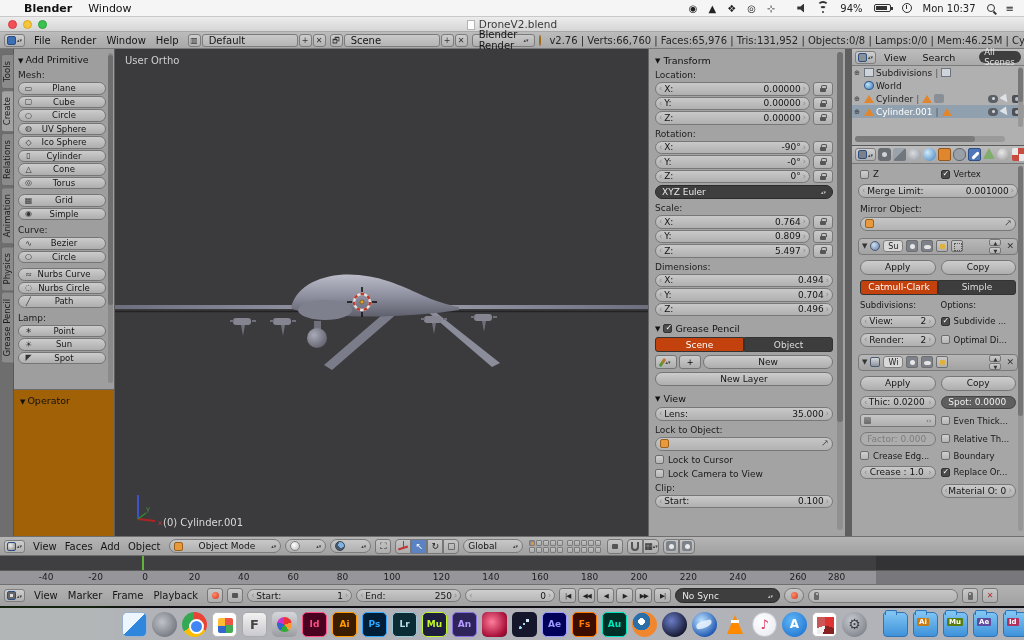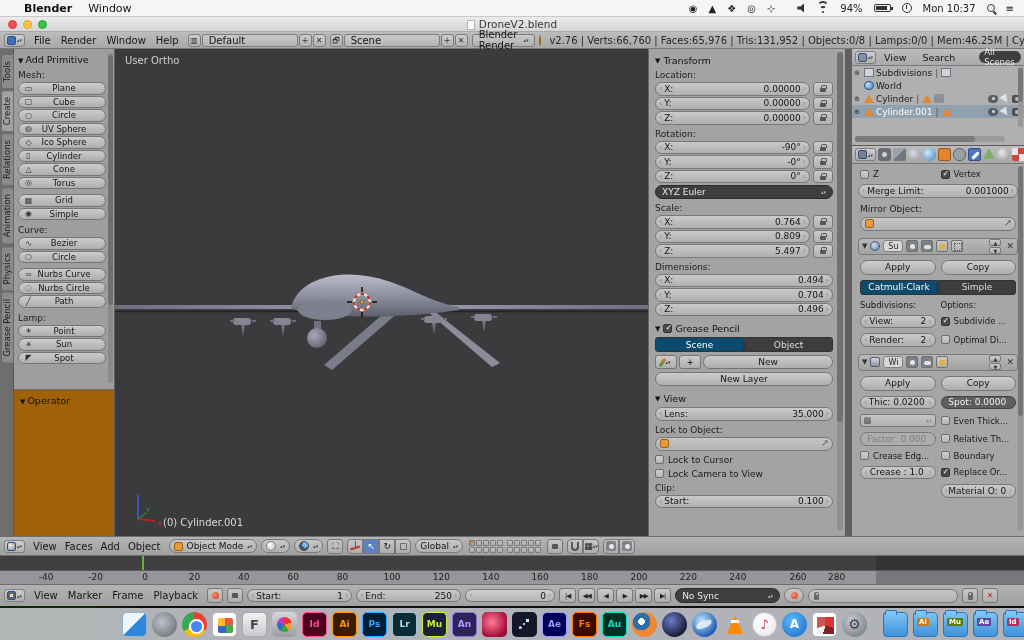--- a/index.html
+++ b/index.html
@@ -85,21 +85,21 @@
 .lockbtn i{position:absolute;left:6px;top:5px;width:6px;height:4px;background:#555;border-radius:1px;}
 .lockbtn i:before{content:"";position:absolute;left:1px;top:-3px;width:4px;height:3px;border:1px solid #555;border-bottom:0;border-radius:2px 2px 0 0;}
 .ddark{height:14px;background:#3e3e3e;border:1px solid #2a2a2a;border-radius:8px;color:#e8e8e8;font-size:9px;display:flex;align-items:center;padding:0 6px;margin:2px 0 4px;}
 .ddark .updn{color:#bbb;margin-left:auto;}
 .cb{width:9px;height:9px;border:1px solid #6d6d6d;background:linear-gradient(#cfcfcf,#b5b5b5);border-radius:2px;display:inline-block;flex:none;}
 .cb.on{background:#4b4b4b;border-color:#333;position:relative;}
 .cb.on:after{content:"✓";position:absolute;left:1px;top:-2px;color:#fff;font-size:8px;}
 .cbrow{display:flex;align-items:center;gap:4px;font-size:9px;color:#191919;margin:4px 0;}
 .tgl{display:flex;height:15px;margin:2px 0 3px;}
 .tgl .t{flex:1;display:flex;align-items:center;justify-content:center;font-size:9px;border:1px solid #333;}
-.tgl .t.on{background:#0c4a6e;color:#fff;border-radius:3px 0 0 3px;}
+.tgl .t.on{background:#c2410c;color:#fff;border-radius:3px 0 0 3px;}
 .tgl .t.off{background:#3d3d3d;color:#ddd;border-radius:0 3px 3px 0;}
 .wbtn{height:14px;background:linear-gradient(#cccccc,#aeaeae);border:1px solid #757575;border-radius:8px;font-size:9px;color:#141414;display:flex;align-items:center;justify-content:center;margin-bottom:3px;}
 .objfield{height:14px;background:linear-gradient(#c6c6c6,#b2b2b2);border:1px solid #787878;border-radius:8px;display:flex;align-items:center;padding:0 4px;margin:2px 0 4px;}
 .objfield .ocube{width:9px;height:9px;background:#e8993c;border:1px solid #9c621a;border-radius:2px;}
 .objfield .eyed{margin-left:auto;font-size:9px;color:#333;transform:rotate(0deg);}
 .gp-row{display:flex;gap:2px;margin-bottom:3px;}
 .gp-ic{width:22px;height:14px;background:linear-gradient(#cccccc,#aeaeae);border:1px solid #757575;border-radius:3px;display:flex;align-items:center;justify-content:center;font-size:8px;gap:1px;}
 .pencil{width:3px;height:9px;background:linear-gradient(#e06a2b,#35a135);transform:rotate(35deg);border-radius:1px;}
 
 #rightcol{position:absolute;left:852px;top:0;width:172px;height:100%;}
@@ -159,21 +159,21 @@
 .mupdn b{width:12px;height:7px;background:linear-gradient(#cccccc,#b0b0b0);border:1px solid #777;border-radius:2px;font-size:5px;line-height:6px;text-align:center;color:#333;font-weight:normal;}
 .modx{font-size:9px;color:#333;margin-left:2px;}
 .btn2{flex:1;height:15px;background:linear-gradient(#cdcdcd,#aeaeae);border:1px solid #757575;border-radius:8px;font-size:9px;color:#141414;display:flex;align-items:center;justify-content:center;}
 .vgfield{flex:1;height:13px;background:linear-gradient(#c6c6c6,#b0b0b0);border:1px solid #787878;border-radius:3px;display:flex;align-items:center;padding:0 3px;gap:2px;}
 .vg-ic{width:7px;height:7px;background:linear-gradient(#8a8a8a,#6a6a6a);border-radius:1px;}
 #pr-scroll{position:absolute;right:1px;top:20px;width:5px;height:365px;background:#979797;border-radius:3px;}
 #pr-scroll i{display:block;width:5px;height:250px;background:#757575;border-radius:3px;}
 
 #v3dhdr{position:absolute;top:536px;left:0;width:1024px;height:20px;background:linear-gradient(#b5b5b5,#a0a0a0);border-top:1px solid #6f6f6f;border-bottom:1px solid #6f6f6f;display:flex;align-items:center;font-size:10px;color:#161616;gap:4px;padding:0 4px;}
 #v3dhdr .menu-item{margin:0 4px;}
-.hpill{display:inline-flex;align-items:center;height:14px;background:linear-gradient(#c8c8c8,#b0b0b0);border:1px solid #7a7a7a;border-radius:7px;padding:0 4px;gap:4px;font-size:9px;}
+.hpill{display:inline-flex;align-items:center;height:14px;background:linear-gradient(#c8c8c8,#b0b0b0);border:1px solid #7a7a7a;border-radius:7px;padding:0 4px;gap:16px;font-size:9px;}
 .ocube2{width:9px;height:9px;background:#e8993c;border:1px solid #9c621a;border-radius:2px;}
 .sph{width:10px;height:10px;border-radius:50%;background:radial-gradient(circle at 35% 35%,#fff,#b9b9b9);border:1px solid #808080;}
 .orb{width:10px;height:10px;border-radius:50%;background:radial-gradient(circle at 65% 35%,#7db4e8 40%,#4a586a 41%);border:1px solid #3a4450;}
 .mgrp{display:flex;}
 .mbtn{width:16px;height:15px;background:linear-gradient(#c6c6c6,#adadad);border:1px solid #777;display:flex;align-items:center;justify-content:center;font-size:9px;color:#222;}
 .mbtn.on{background:#5b83c4;color:#fff;}
 .mbtn:first-child{border-radius:4px 0 0 4px;}
 .mbtn:last-child{border-radius:0 4px 4px 0;}
 .ic-axis{position:relative;width:10px;height:10px;}
 .ic-axis:before{content:"";position:absolute;left:4.5px;top:0;width:1.5px;height:7px;background:#3556c8;}

